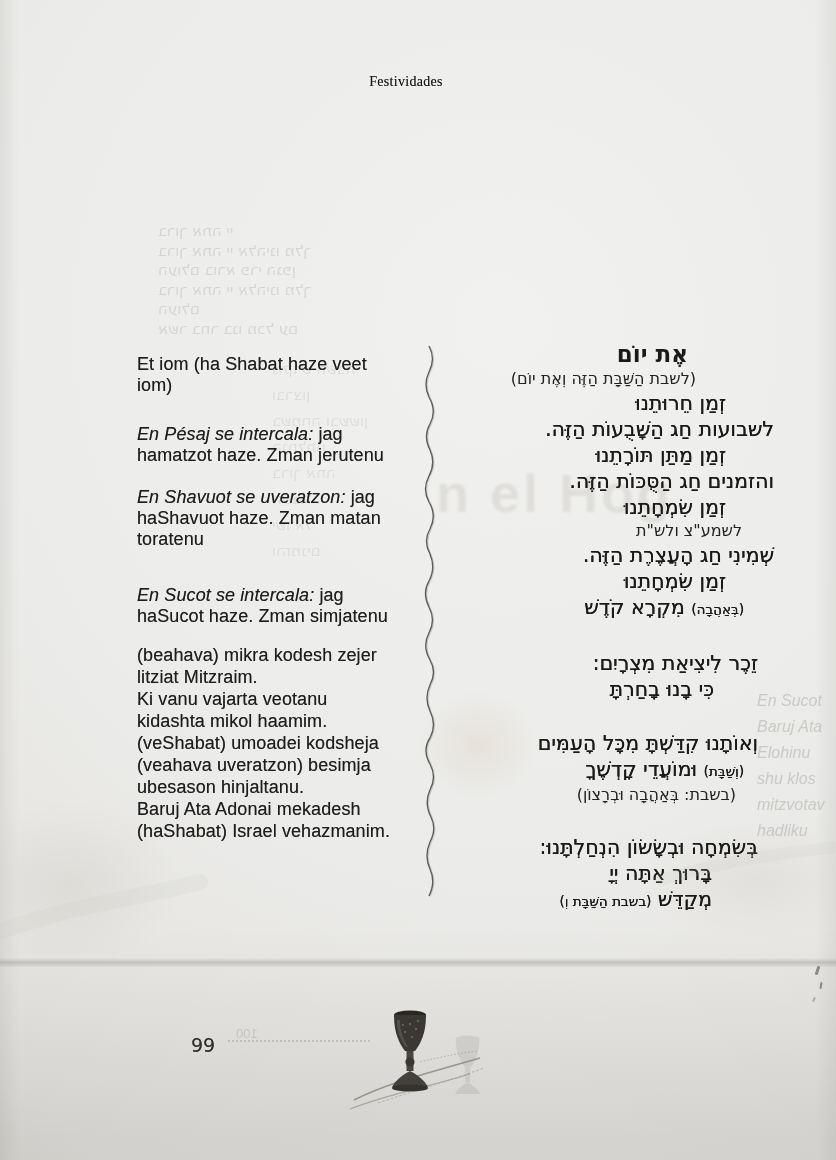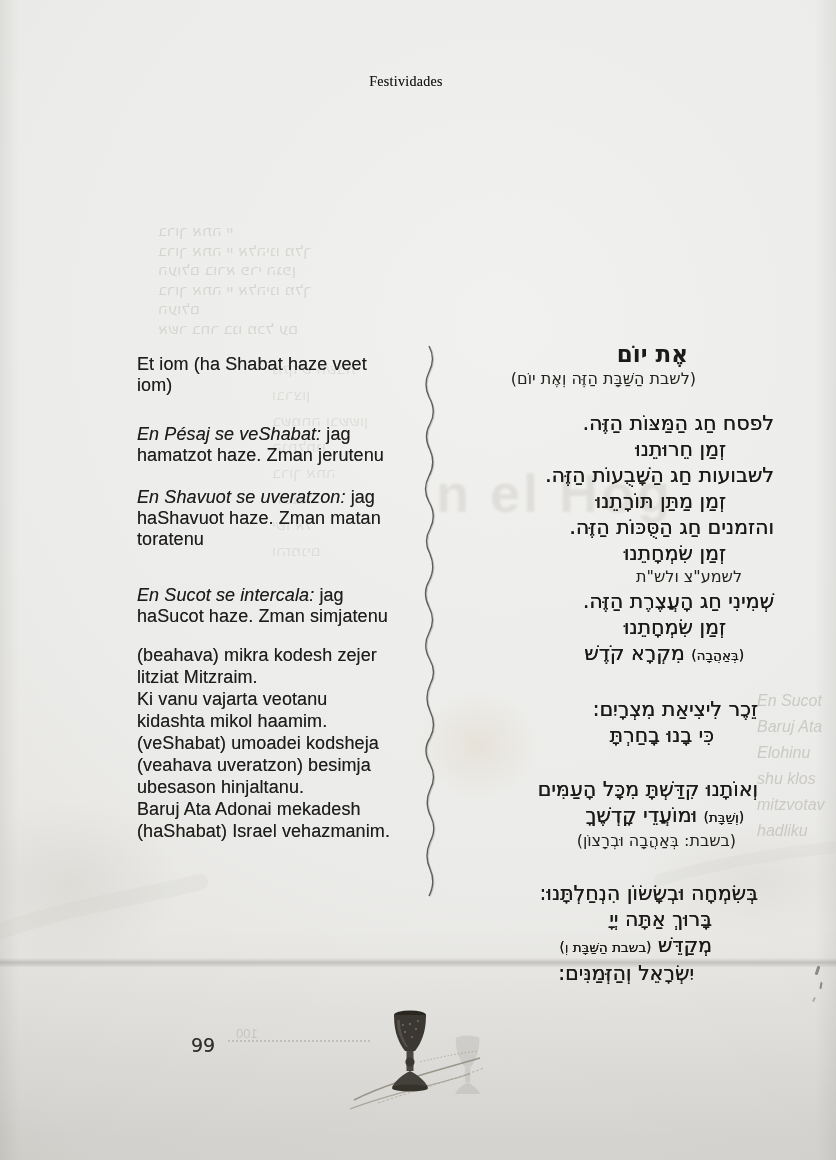--- a/index.html
+++ b/index.html
@@ -124,21 +124,21 @@
       <div>Baruj Ata</div>
       <div>Elohinu</div>
       <div>shu klos</div>
       <div>mitzvotav</div>
       <div>hadliku</div>
     </div>
 
   <div class="left-col">
     <p class="m1"><span>Et iom (ha Shabat haze veet
 iom)</span></p>
-    <p class="m2"><i>En Pésaj se veShabat:</i><span> jag
+    <p class="m2"><i>En Pésaj se intercala:</i><span> jag
 hamatzot haze. Zman jerutenu</span></p>
     <p class="m3"><i>En Shavuot se uveratzon:</i><span> jag
 haShavuot haze. Zman matan
 toratenu</span></p>
     <p class="m4"><i>En Sucot se intercala:</i><span> jag
 haSucot haze. Zman simjatenu</span></p>
     <p class="blessing">(beahava) mikra kodesh zejer
 litziat Mitzraim.
 Ki vanu vajarta veotanu
 kidashta mikol haamim.
@@ -150,39 +150,37 @@
   </div>
 
   <svg class="divider" width="30" height="556" viewBox="0 0 30 556">
     <path d="M15,2 q7,13 0,26 q-6,12 0,25 q8,14 1,27 q-7,12 0,26 q6,13 -1,26 q-7,13 0,26 q8,13 1,27 q-7,12 0,25 q6,14 -1,27 q-7,12 0,26 q7,13 0,26 q-7,13 1,27 q7,12 0,25 q-6,13 0,26 q7,14 0,27 q-8,12 0,26 q7,13 0,26 q-6,13 1,27 q6,12 -1,25 q-6,14 0,27 q6,13 -1,27" fill="none" stroke="#4c4c49" stroke-width="1.4" opacity="0.9"></path>
     <path d="M15,2 q7,13 0,26 q-6,12 0,25 q8,14 1,27 q-7,12 0,26 q6,13 -1,26 q-7,13 0,26 q8,13 1,27 q-7,12 0,25 q6,14 -1,27 q-7,12 0,26 q7,13 0,26 q-7,13 1,27 q7,12 0,25 q-6,13 0,26 q7,14 0,27 q-8,12 0,26 q7,13 0,26 q-6,13 1,27 q6,12 -1,25 q-6,14 0,27 q6,13 -1,27" fill="none" stroke="#7a7a76" stroke-width="0.7" opacity="0.5" transform="translate(1.2,0.6)"></path>
   </svg>
 
   <div class="hebrew-col" id="hebrew-col">
       <div class="hl opener lg"><span>אֶת יוֹם</span></div>
       <div class="hl opener2 sm"><span>(לשבת הַשַּׁבָּת הַזֶּה וְאֶת יוֹם)</span></div>
-      <div class="hl main gap"><span>לפסח חַג הַמַּצּוֹת הַזֶּה.</span></div>
       <div class="hl resp"><span>זְמַן חֵרוּתֵנוּ</span></div>
       <div class="hl main"><span>לשבועות חַג הַשָּׁבֻעוֹת הַזֶּה.</span></div>
       <div class="hl resp"><span>זְמַן מַתַּן תּוֹרָתֵנוּ</span></div>
       <div class="hl main"><span>והזמנים חַג הַסֻּכּוֹת הַזֶּה.</span></div>
       <div class="hl resp"><span>זְמַן שִׂמְחָתֵנוּ</span></div>
       <div class="hl rubric sm"><span>לשמע"צ ולש"ת</span></div>
       <div class="hl main"><span>שְׁמִינִי חַג הָעֲצֶרֶת הַזֶּה.</span></div>
       <div class="hl resp"><span>זְמַן שִׂמְחָתֵנוּ</span></div>
       <div class="hl sub"><span class="sm-in">(בְּאַהֲבָה)</span><span> מִקְרָא קֹדֶשׁ</span></div>
       <div class="hl sub2"><span>זֵכֶר לִיצִיאַת מִצְרָיִם:</span></div>
       <div class="hl deep"><span>כִּי בָנוּ בָחַרְתָּ</span></div>
       <div class="hl sub2"><span>וְאוֹתָנוּ קִדַּשְׁתָּ מִכָּל הָעַמִּים</span></div>
       <div class="hl sub"><span class="sm-in">(וְשַׁבָּת)</span><span> וּמוֹעֲדֵי קָדְשֶׁךָ</span></div>
       <div class="hl rubric2 sm"><span>(בשבת: בְּאַהֲבָה וּבְרָצוֹן)</span></div>
       <div class="hl sub2"><span>בְּשִׂמְחָה וּבְשָׂשׂוֹן הִנְחַלְתָּנוּ:</span></div>
       <div class="hl deep2"><span>בָּרוּךְ אַתָּה יְיָ</span></div>
       <div class="hl deep2"><span>מְקַדֵּשׁ </span><span class="sm-in">(בשבת הַשַּׁבָּת וְ)</span></div>
-      <div class="hl final"><span>יִשְׂרָאֵל וְהַזְּמַנִּים:</span></div>
     </div>
 
   <div class="pagenum">99</div>
   <div class="dotline"></div>
   <div class="bleednum">100</div>
 
   <svg class="swash-svg" width="836" height="1160" viewBox="0 0 836 1160">
     <path d="M-10,935 C70,905 140,898 200,882" fill="none" stroke="#c7c5c0" stroke-width="16" stroke-linecap="round" opacity="0.16"></path>
     <path d="M660,880 C720,862 780,852 850,846" fill="none" stroke="#c9c7c2" stroke-width="12" stroke-linecap="round" opacity="0.14"></path>
   </svg>

